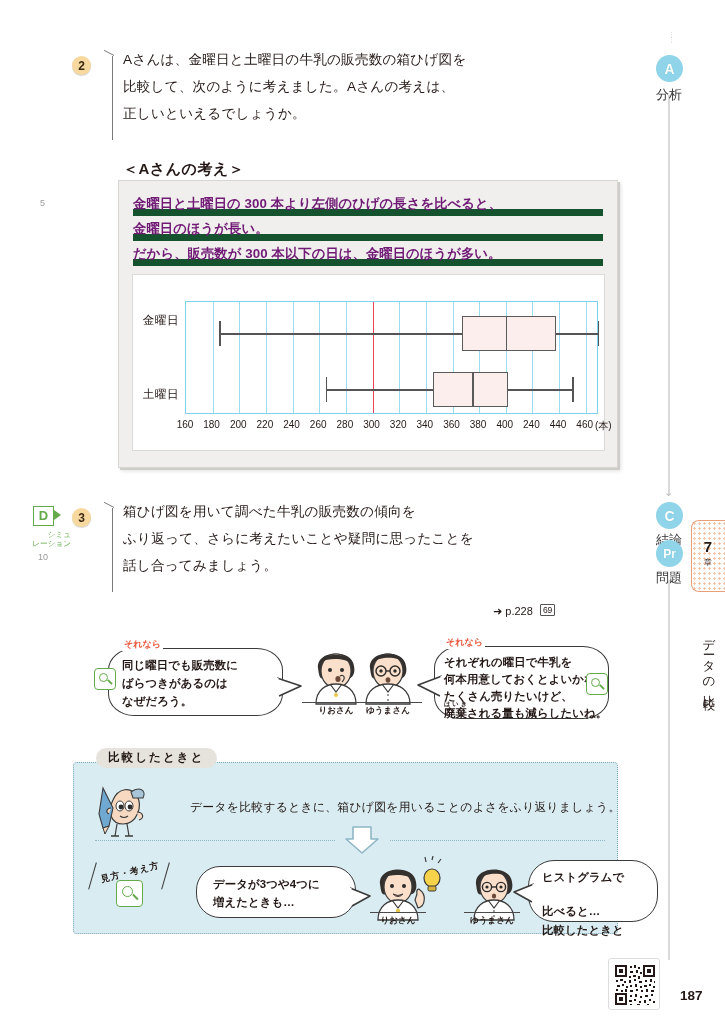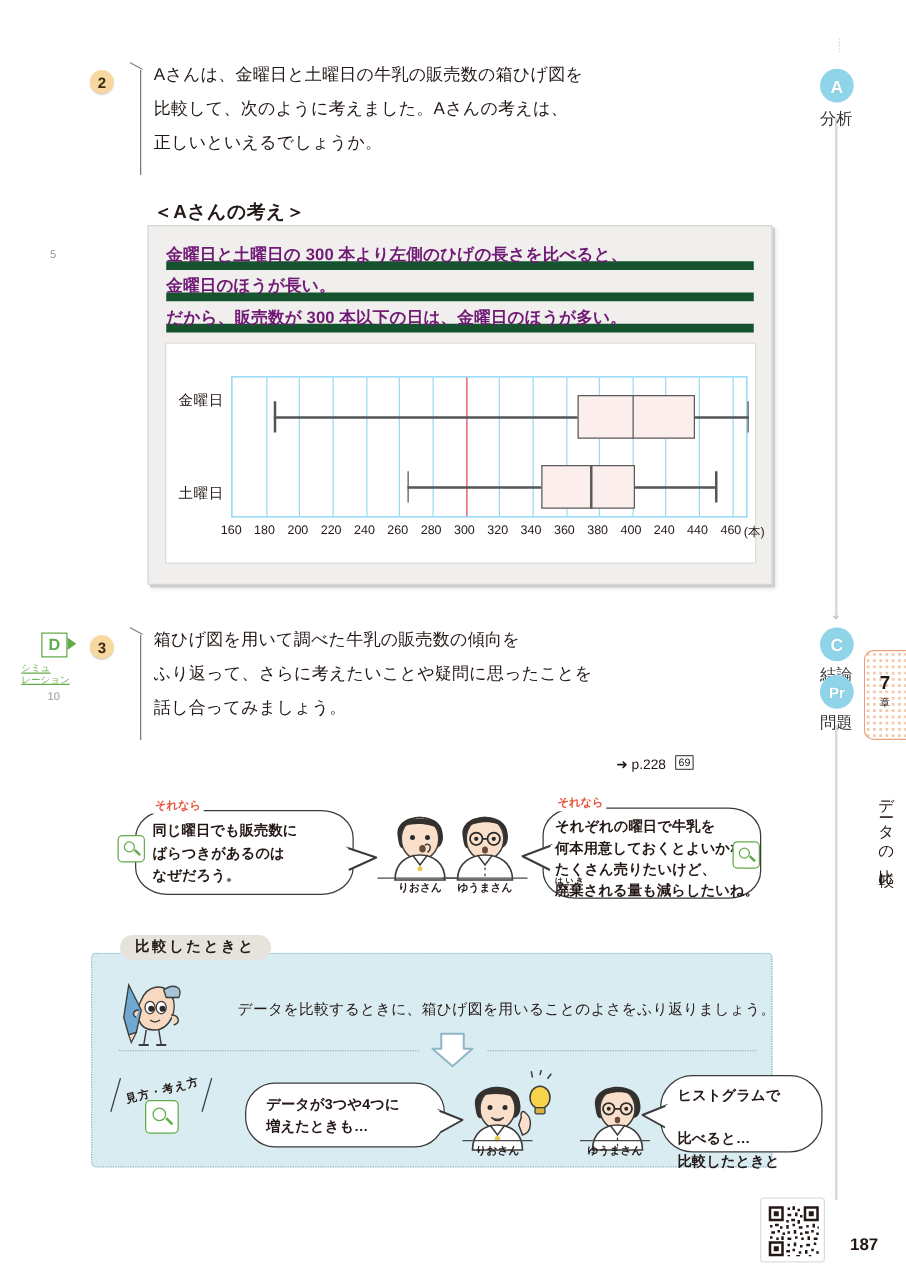--- a/index.html
+++ b/index.html
@@ -89,22 +89,22 @@
     border:1.6px solid #63ab4a; color:#63ab4a;
     font-size:13px; font-weight:bold; line-height:17px; text-align:center;
     background:#fff;
   }
   .d-badge::after{
     content:""; position:absolute; right:-8px; top:3px;
     border-left:7px solid #63ab4a; border-top:5px solid transparent;
     border-bottom:5px solid transparent;
   }
   .d-label {
-    position:absolute; font-size:7.6px; color:#63ab4a; text-align:left;
-    line-height:9px; text-decoration:underline; width:54px;
+    position:absolute; font-size:7.6px; color:#63ab4a; text-align:right;
+    line-height:9px; width:54px;
   }
 
   
   .page-ref { position:absolute; font-size:11px; }
   .page-ref .arrow { color:#231815; font-weight:bold; }
   .ref-chip {
     display:inline-block; border:1px solid #555; padding:0 2px;
     font-size:8.5px; vertical-align:2px; margin-left:4px; border-radius:1px;
   }
 

